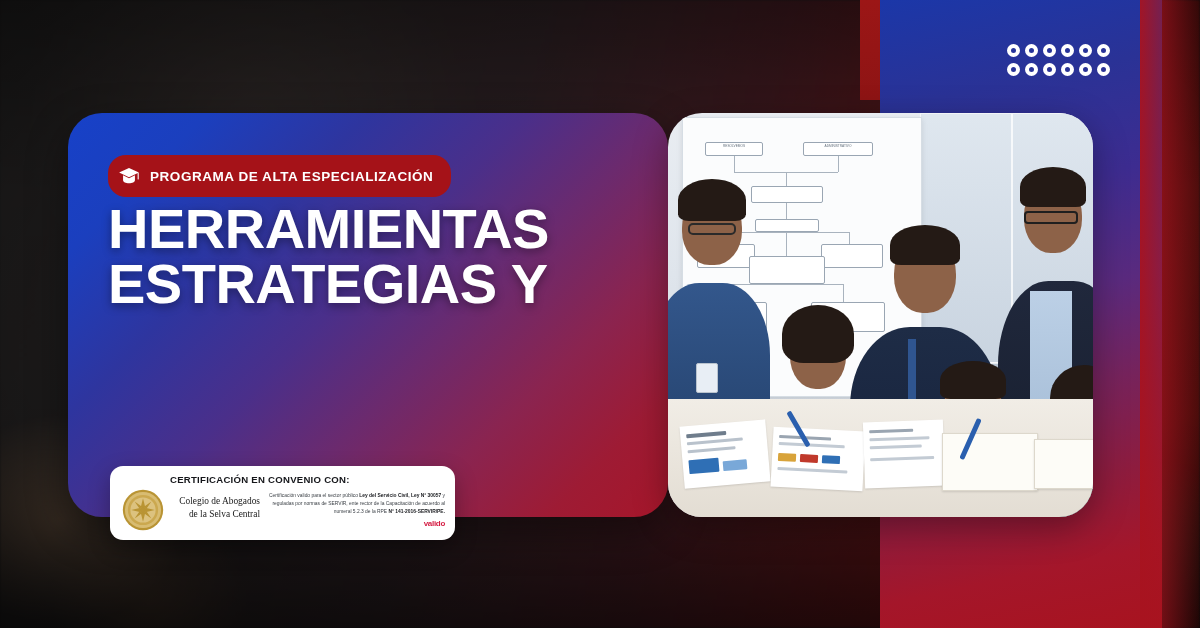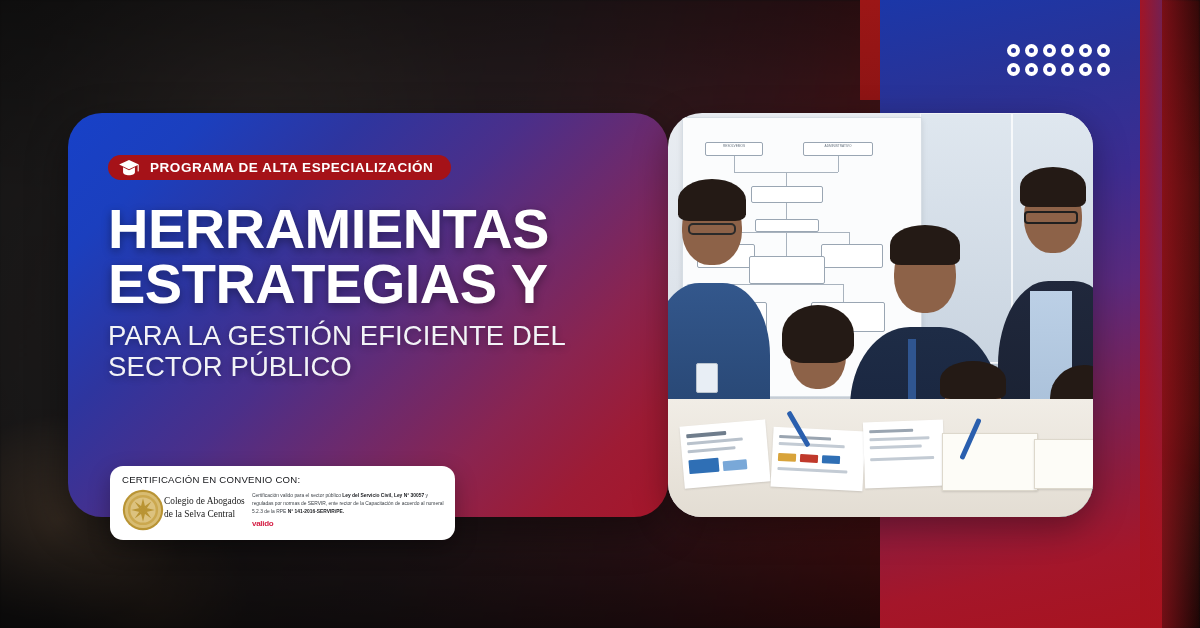--- a/index.html
+++ b/index.html
@@ -191,21 +191,21 @@
         #a6162a 100%);
     box-shadow: 0 14px 40px rgba(0,0,0,.45);
     z-index: 4;
   }
 
   
   .badge {
     position: absolute;
     left: 40px;
     top: 42px;
-    height: 25px;
+    height: 42px;
     padding: 0 18px 0 10px;
     display: flex;
     align-items: center;
     gap: 10px;
     background: #a51218;
     border-radius: 18px;
   }
   .cap-icon { width: 22px; height: 18px; display: block; }
   .badge-text {
     color: #ffffff;
@@ -260,24 +260,25 @@
     height: 74px;
     background: #ffffff;
     border-radius: 13px;
     box-shadow: 0 8px 22px rgba(0,0,0,.30);
     z-index: 7;
     padding: 8px 10px 6px 12px;
   }
   .cert-title {
     color: #15161a;
     font-size: 9.6px;
-    font-weight: normal;
+    font-weight: bold;
     letter-spacing: .25px;
-  }
-  .cert-body { display: flex; margin-top: 4px; }
+    margin-left: 48px;
+  }
+  .cert-body { display: flex; gap: 8px; margin-top: 4px; text-align: right; }
   .seal { width: 42px; height: 42px; flex: 0 0 42px; }
   .cab-name {
     font-family: "Liberation Serif", serif;
     font-size: 9.4px;
     color: #1a1a1a;
     line-height: 1.35;
     padding-top: 6px;
     width: 88px;
   }
   .legal {
@@ -444,21 +445,20 @@
         <rect x="21.6" y="6.4" width="1.2" height="7.4" fill="#ffffff"></rect>
       </svg>
       <span class="badge-text">PROGRAMA DE ALTA ESPECIALIZACIÓN</span>
     </div>
 
     <div class="title">
       <div>HERRAMIENTAS</div>
       <div>ESTRATEGIAS Y</div>
     </div>
 
-    <div class="subtitle">PARA LA GESTIÓN EFICIENTE DEL SECTOR PÚBLICO</div>
 
   </div>
 
   <div class="cert-card">
     <div class="cert-title">CERTIFICACIÓN EN CONVENIO CON:</div>
 
     <div class="cert-body">
       <svg class="seal" viewBox="0 0 100 100">
         <circle cx="50" cy="50" r="48" fill="#b99434"></circle>
         <circle cx="50" cy="50" r="43" fill="#d8bc72"></circle>

